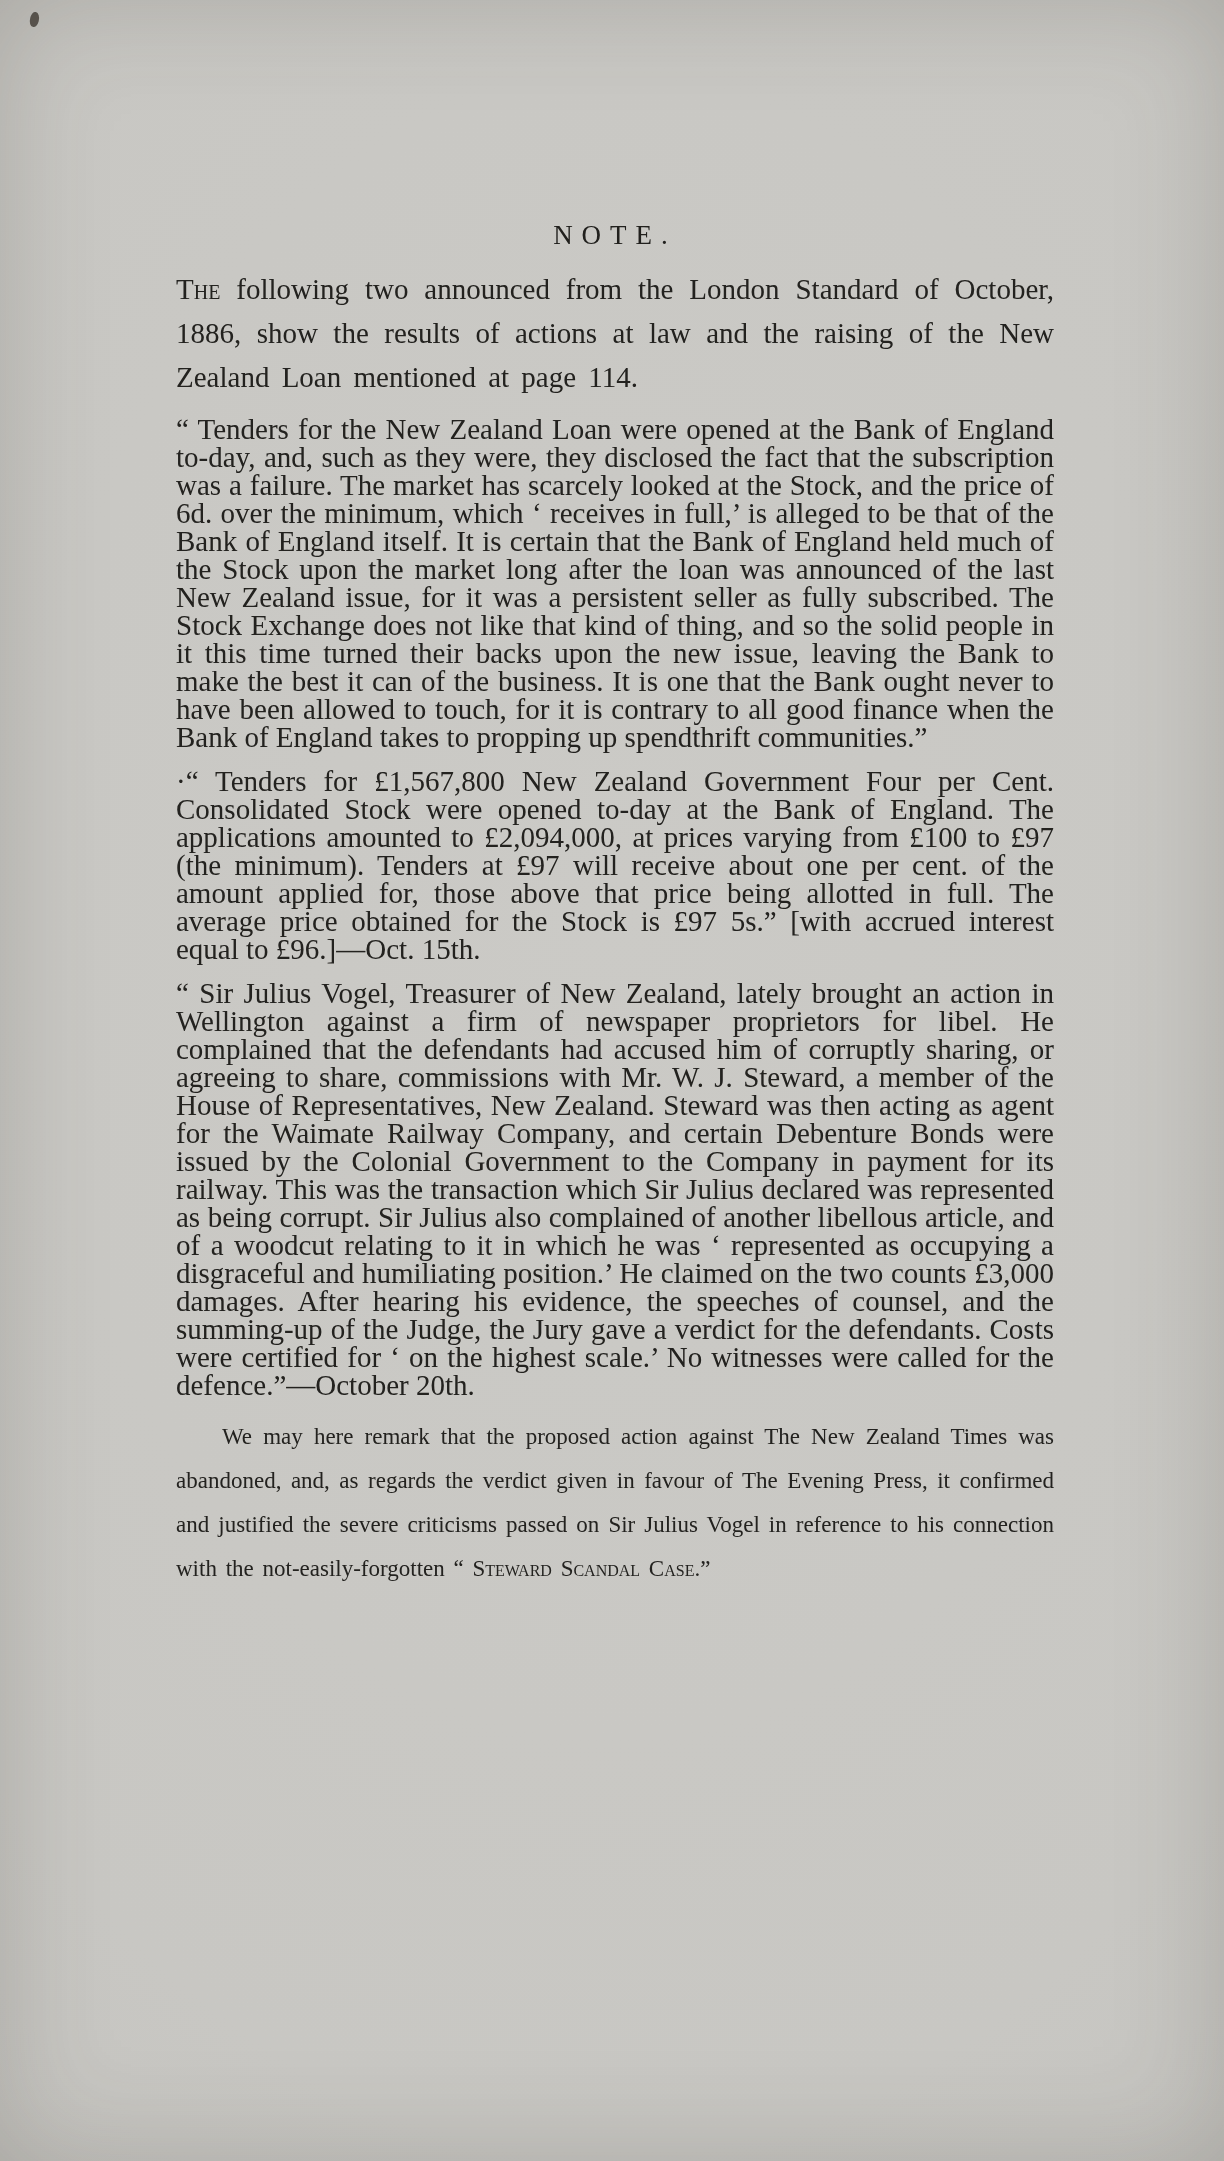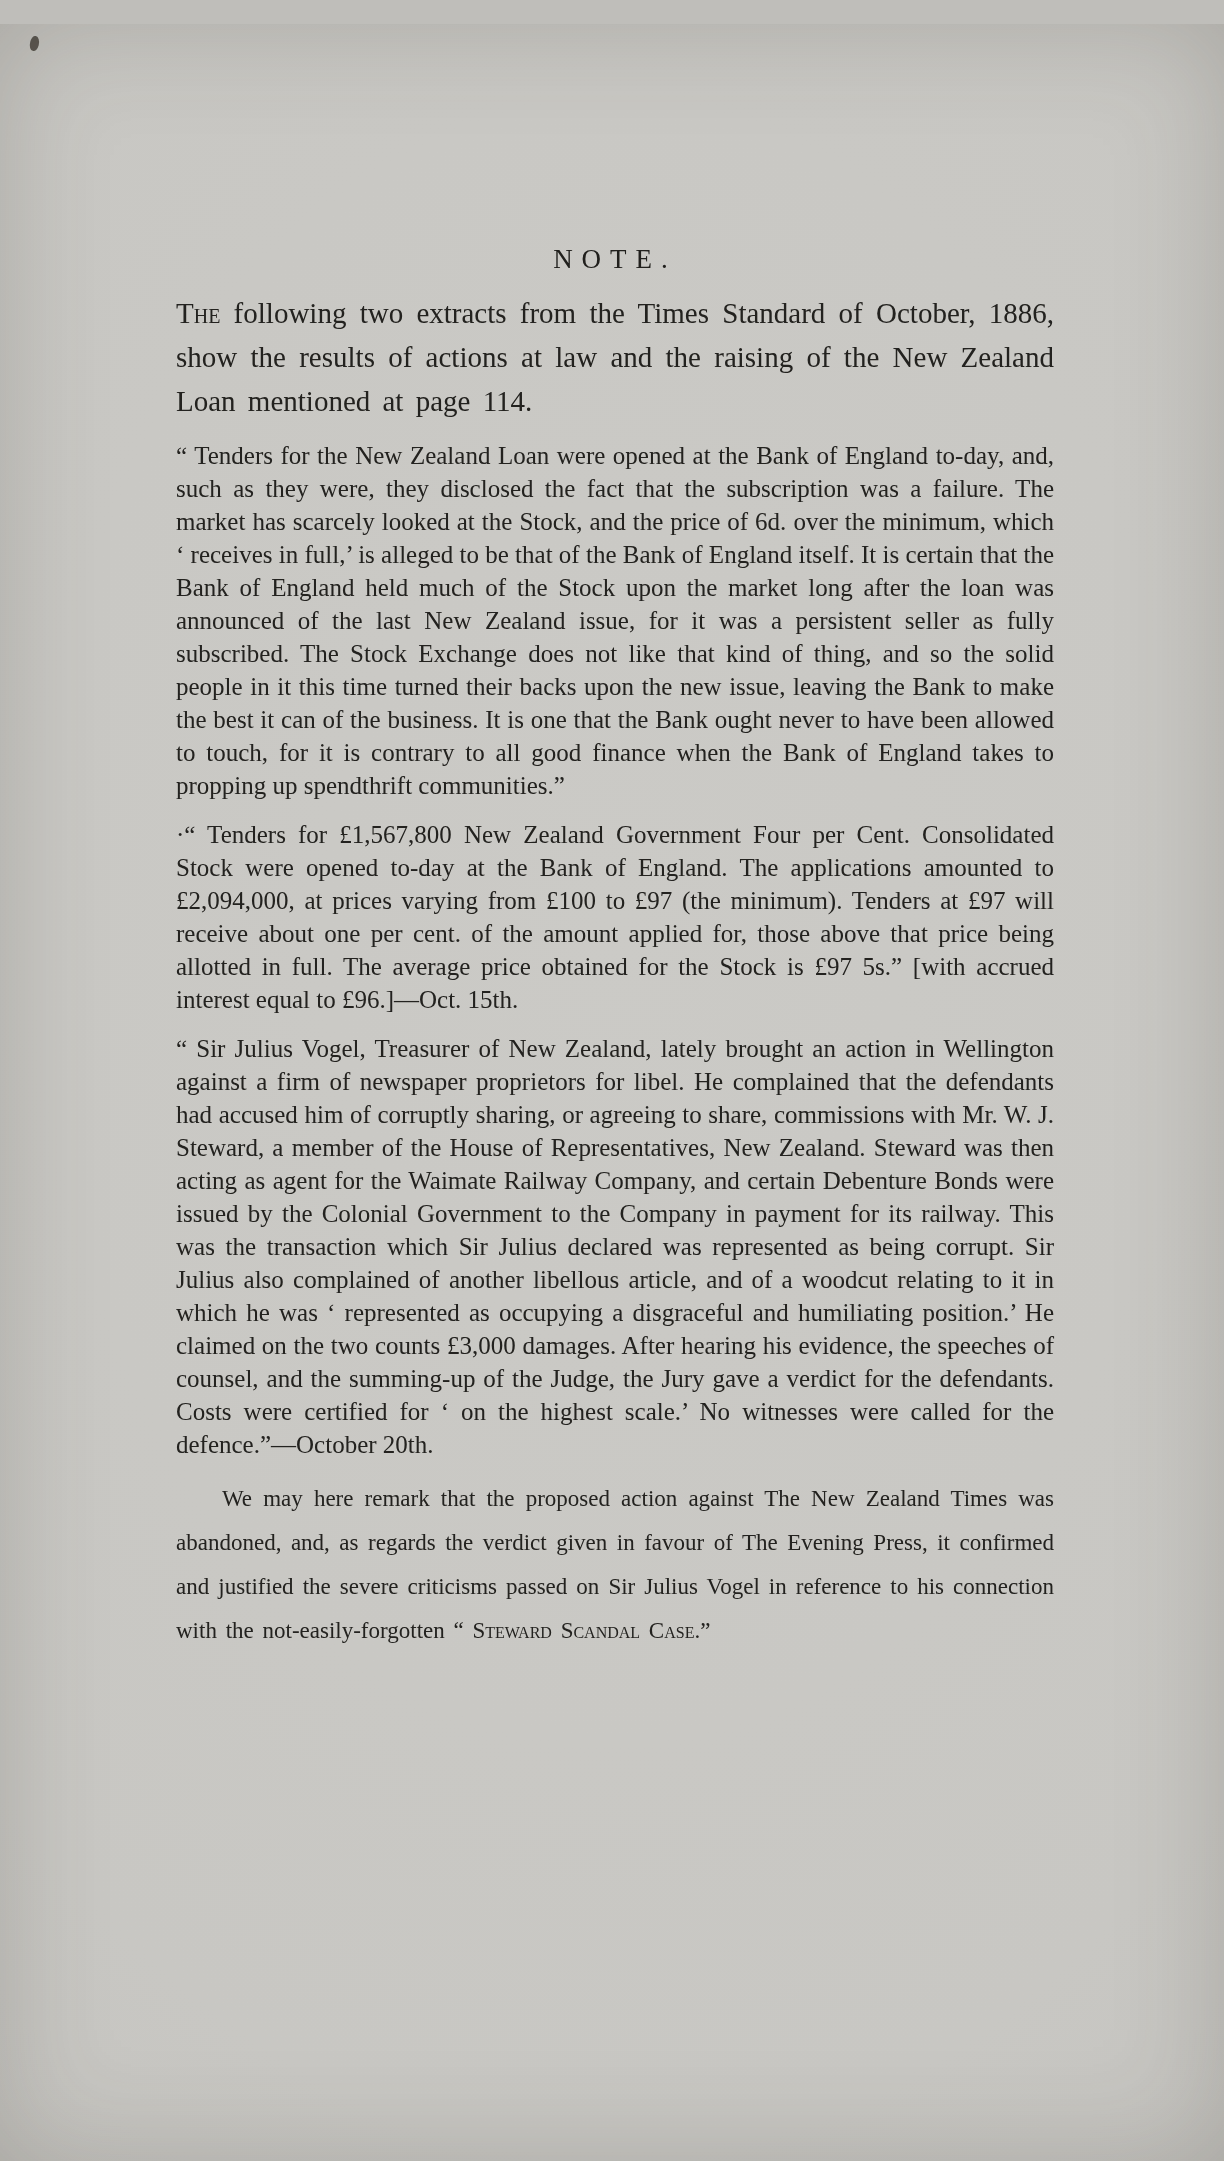--- a/index.html
+++ b/index.html
@@ -14,21 +14,20 @@
     color: #23221f;
     position: relative;
     overflow: hidden;
   }
   .page {
     position: absolute;
     inset: 0;
     background: radial-gradient(ellipse 140% 115% at 50% 42%,
                 #cbcac6 0%, #c8c7c3 50%, #c2c1bd 85%, #b8b7b2 100%);
     box-shadow: inset 0 0 110px rgba(62, 59, 52, 0.22);
-    margin-top: 24px;
   }
   .ink-speck {
     position: absolute;
     left: 30px;
     top: 12px;
     width: 9px;
     height: 15px;
     background: #45413a;
     border-radius: 45% 60% 50% 55%;
     opacity: 0.85;
@@ -51,22 +50,22 @@
     margin: 0;
     text-align: justify;
   }
   .lead {
     font-size: 29px;
     line-height: 44px;
     word-spacing: 5px;
     margin-bottom: 16px;
   }
   .extract {
-    font-size: 25px;
-    line-height: 33px;
+    font-size: 29px;
+    line-height: 28px;
     margin-bottom: 16px;
   }
   .closing {
     font-size: 23px;
     line-height: 44px;
     word-spacing: 3px;
     text-indent: 46px;
     margin-top: 6px;
   }
   .seg-italic {
@@ -77,21 +76,21 @@
 </style>
 </head>
 <body>
 
 <div class="page">
   <div class="ink-speck"></div>
 
   <h1 class="note-title">NOTE.</h1>
 
   <div class="text-block">
-    <p class="lead"><span class="seg-smallcaps">The</span><span> following two extracts from the Times </span><span class="seg-italic">Standard</span><span> of October, 1886, show the results of actions at law and the raising of the New Zealand Loan mentioned at page 114.</span></p>
+    <p class="lead"><span class="seg-smallcaps">The</span><span> following two announced from the London </span><span class="seg-italic">Standard</span><span> of October, 1886, show the results of actions at law and the raising of the New Zealand Loan mentioned at page 114.</span></p>
 
     <p class="extract"><span>“ Tenders for the New Zealand Loan were opened at the Bank of England to-day, and, such as they were, they disclosed the fact that the subscription was a failure. The market has scarcely looked at the Stock, and the price of 6d. over the minimum, which ‘ receives in full,’ is alleged to be that of the Bank of England itself. It is certain that the Bank of England held much of the Stock upon the market long after the loan was announced of the last New Zealand issue, for it was a persistent seller as fully subscribed. The Stock Exchange does not like that kind of thing, and so the solid people in it this time turned their backs upon the new issue, leaving the Bank to make the best it can of the business. It is one that the Bank ought never to have been allowed to touch, for it is contrary to all good finance when the Bank of England takes to propping up spendthrift communities.”</span></p>
 
     <p class="extract"><span>·“ Tenders for £1,567,800 New Zealand Government Four per Cent. Consolidated Stock were opened to-day at the Bank of England. The applications amounted to £2,094,000, at prices varying from £100 to £97 (the minimum). Tenders at £97 will receive about one per cent. of the amount applied for, those above that price being allotted in full. The average price obtained for the Stock is £97 5s.” [with accrued interest equal to £96.]—Oct. 15th.</span></p>
 
     <p class="extract"><span>“ Sir Julius Vogel, Treasurer of New Zealand, lately brought an action in Wellington against a firm of newspaper proprietors for libel. He complained that the defendants had accused him of corruptly sharing, or agreeing to share, commissions with Mr. W. J. Steward, a member of the House of Representatives, New Zealand. Steward was then acting as agent for the Waimate Railway Company, and certain Debenture Bonds were issued by the Colonial Government to the Company in payment for its railway. This was the transaction which Sir Julius declared was represented as being corrupt. Sir Julius also complained of another libellous article, and of a woodcut relating to it in which he was ‘ represented as occupying a disgraceful and humiliating position.’ He claimed on the two counts £3,000 damages. After hearing his evidence, the speeches of counsel, and the summing-up of the Judge, the Jury gave a verdict for the defendants. Costs were certified for ‘ on the highest scale.’ No witnesses were called for the defence.”—October 20th.</span></p>
 
     <p class="closing"><span>We may here remark that the proposed action against </span><span class="seg-italic">The New Zealand Times</span><span> was abandoned, and, as regards the verdict given in favour of </span><span class="seg-italic">The Evening Press,</span><span> it confirmed and justified the severe criticisms passed on Sir Julius Vogel in reference to his connection with the not-easily-forgotten “ </span><span class="seg-smallcaps">Steward Scandal Case</span><span>.”</span></p>
   </div>
 </div>

